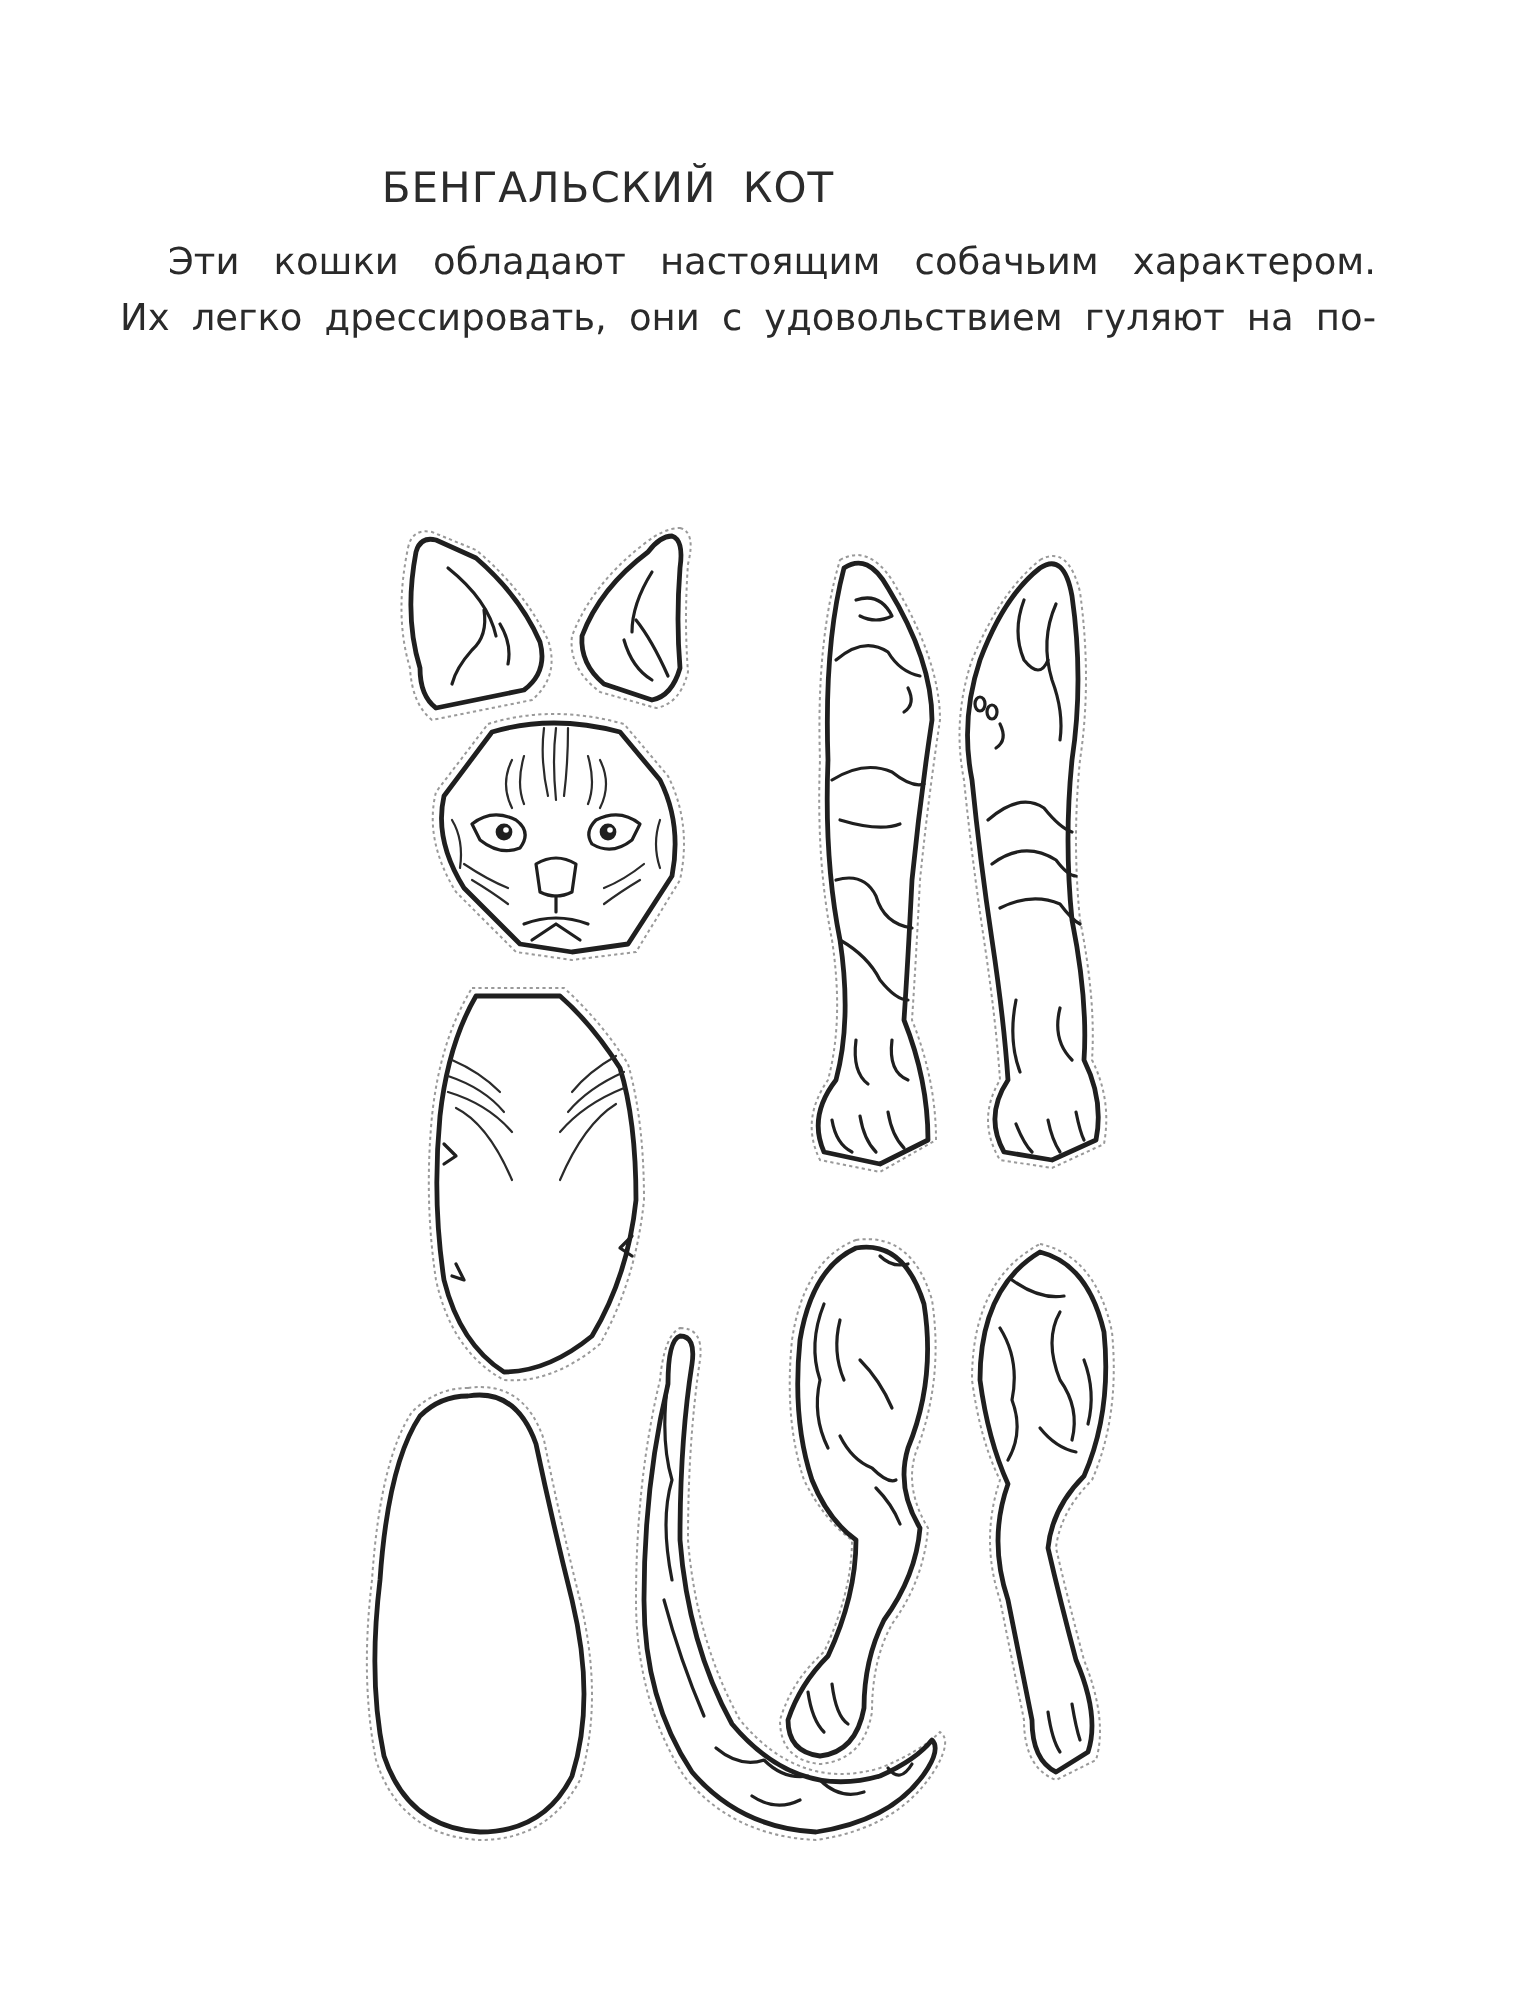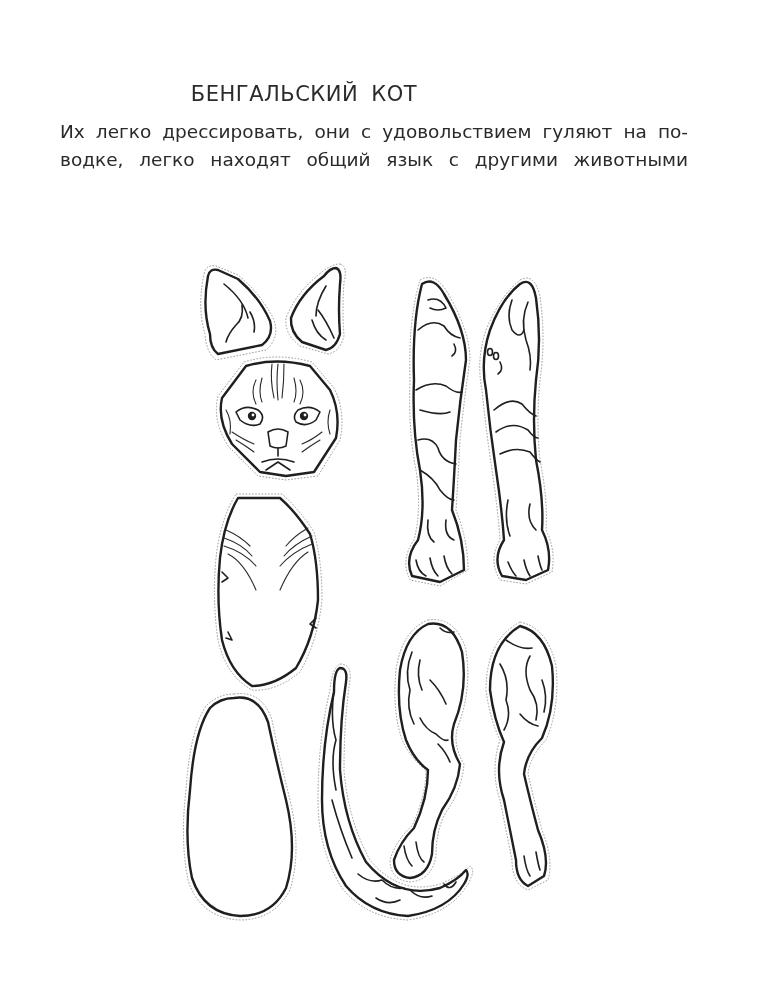--- a/index.html
+++ b/index.html
@@ -83,22 +83,22 @@
       stroke-width: 1.1;
       stroke-linecap: round;
     }
   </style>
 </head>
 <body>
 
 <h1 class="page-title">БЕНГАЛЬСКИЙ КОТ</h1>
 
 <div class="intro">
+  <span class="line first">Эти кошки обладают настоящим собачьим характером.</span>
   <span class="line">Их легко дрессировать, они с удовольствием гуляют на по-</span>
-  <span class="line">водке, легко находят общий язык с другими животными</span>
 </div>
 
 <svg class="art" viewBox="0 0 762 1000" xmlns="http://www.w3.org/2000/svg">
 
   <g>
     <path class="piece-cut" d="M204,274 Q206,264 216,266 L238,275 Q262,295 274,320 Q280,338 266,350 L216,360 Q206,352 205,334 Q197,308 204,274 Z"></path>
     <path class="piece-line" d="M208,276 Q210,268 218,270 L238,279 Q260,298 270,321 Q274,336 262,345 L218,354 Q210,348 210,334 Q202,308 208,276 Z"></path>
     <path class="detail" d="M224,284 Q244,300 248,318"></path>
     <path class="detail" d="M242,305 Q244,318 236,325 Q228,334 226,342"></path>
     <path class="detail" d="M250,312 Q256,322 254,332"></path>

